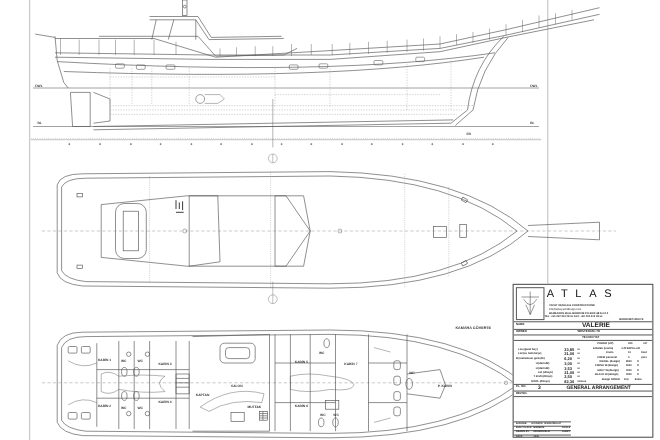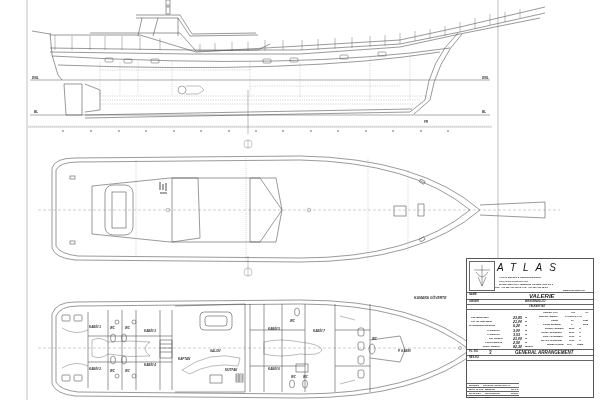--- a/index.html
+++ b/index.html
@@ -1,17 +1,17 @@
 <!DOCTYPE html>
 <html><head>
 <meta charset="utf-8">
 <style>
   html,body{margin:0;padding:0;background:#fff;}
   body{width:600px;height:400px;position:relative;overflow:hidden;font-family:"Liberation Sans",sans-serif;color:#222;}
-  .sheet{position:absolute;left:0;top:0;width:600px;height:400px;font-style:italic;}
+  .sheet{position:absolute;left:0;top:0;width:600px;height:400px;}
   svg{position:absolute;left:0;top:0;}
   .lbl{position:absolute;font-size:3px;font-weight:bold;color:#333;white-space:nowrap;line-height:1;}
   .tb{position:absolute;left:466px;top:258px;width:128px;height:140px;border:0.6px solid #555;box-sizing:border-box;background:#fff;font-size:3px;}
   .tb .logo{position:absolute;left:2px;top:2px;width:24px;height:28px;border:0.5px solid #666;}
   .tb .brand{position:absolute;left:30px;top:3px;font-size:10px;letter-spacing:7px;font-weight:normal;color:#111;}
   .tb .sub{position:absolute;left:32px;font-size:2.4px;font-weight:bold;white-space:nowrap;}
   .tb .row{position:absolute;left:0;width:100%;border-top:0.5px solid #666;}
   .tb .cell{position:absolute;font-size:2.6px;font-weight:bold;white-space:nowrap;}
   .tb .big{font-size:6px;font-weight:bold;}
   .tb .mid{font-size:4.5px;font-weight:bold;}

